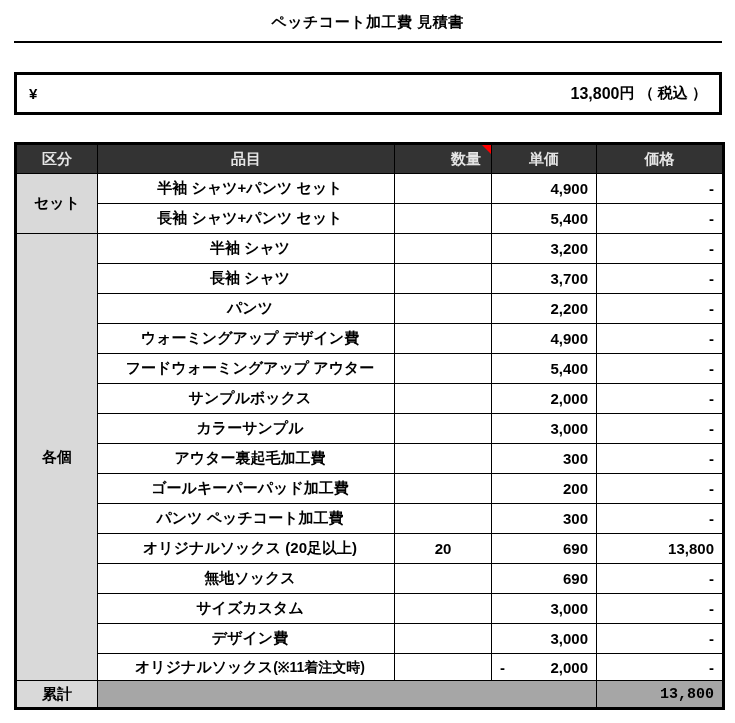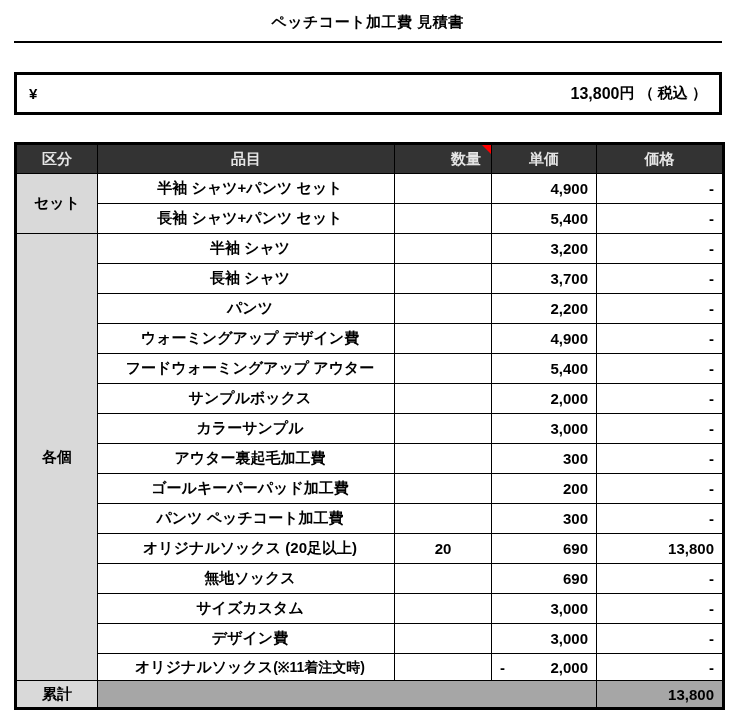--- a/index.html
+++ b/index.html
@@ -39,21 +39,21 @@
   }
   .main thead tr{height:30px;}
   .main thead th{background:#333333;color:#e5e5e5;text-align:center;}
   .main th.qtyh{position:relative;padding-left:46px;}
   .marker{
     position:absolute;top:0;right:0;width:0;height:0;
     border-top:9px solid #ff0000;border-left:9px solid transparent;
   }
   .main tbody tr{height:30px;}
   .main tr.short{height:27px;}
-  .main tr.totalr{height:28px;}
+  .main tr.totalr{height:28px;font-family:Liberation Mono, monospace;}
   td.group{background:#d9d9d9;text-align:center;vertical-align:middle;}
   td.item{text-align:center;padding-left:8px;}
   td.qty{text-align:center;}
   td.unit,td.price{text-align:right;padding-right:8px;}
   .negwrap{display:flex;justify-content:space-between;align-items:center;padding-left:8px;}
   .note{font-size:14px;}
   td.flabel{background:#d9d9d9;text-align:center;}
   td.fmid{background:#a6a6a6;}
   td.ftotal{background:#a6a6a6;text-align:right;padding-right:8px;}
 </style>

